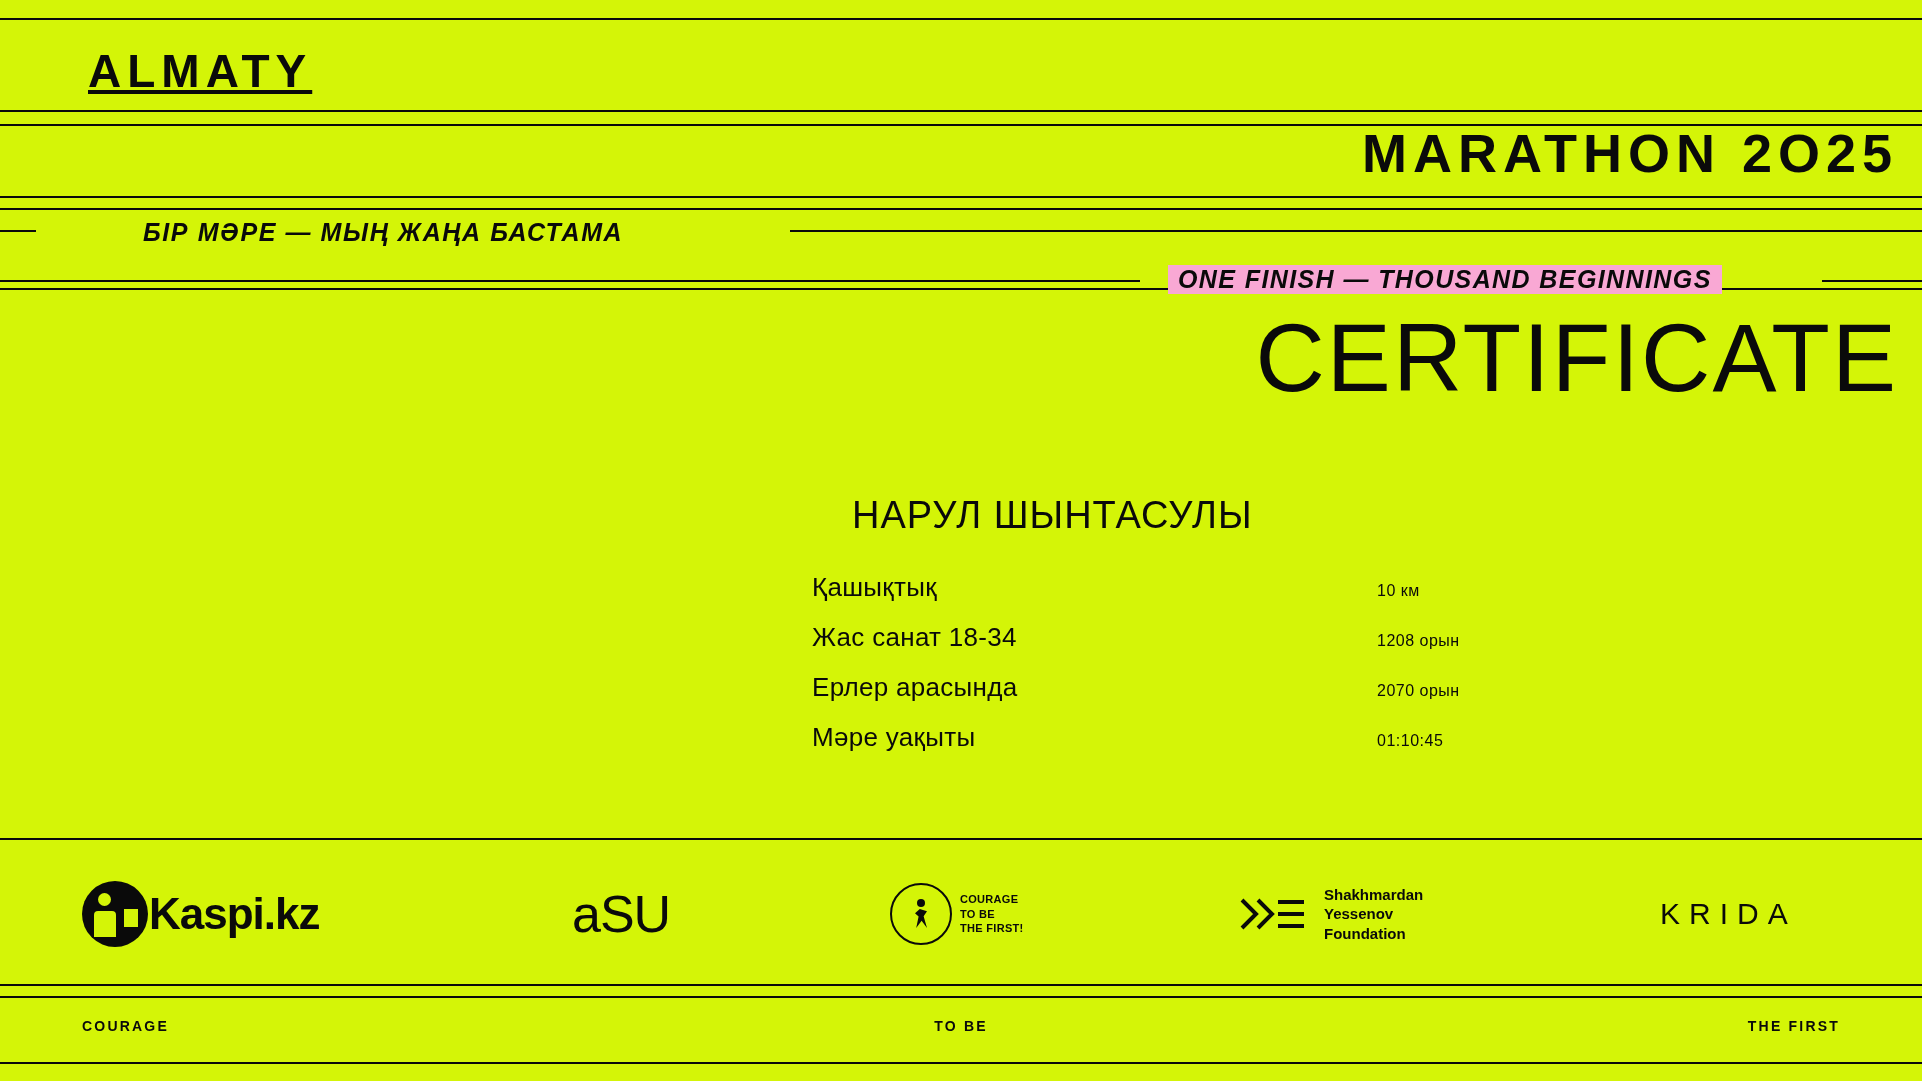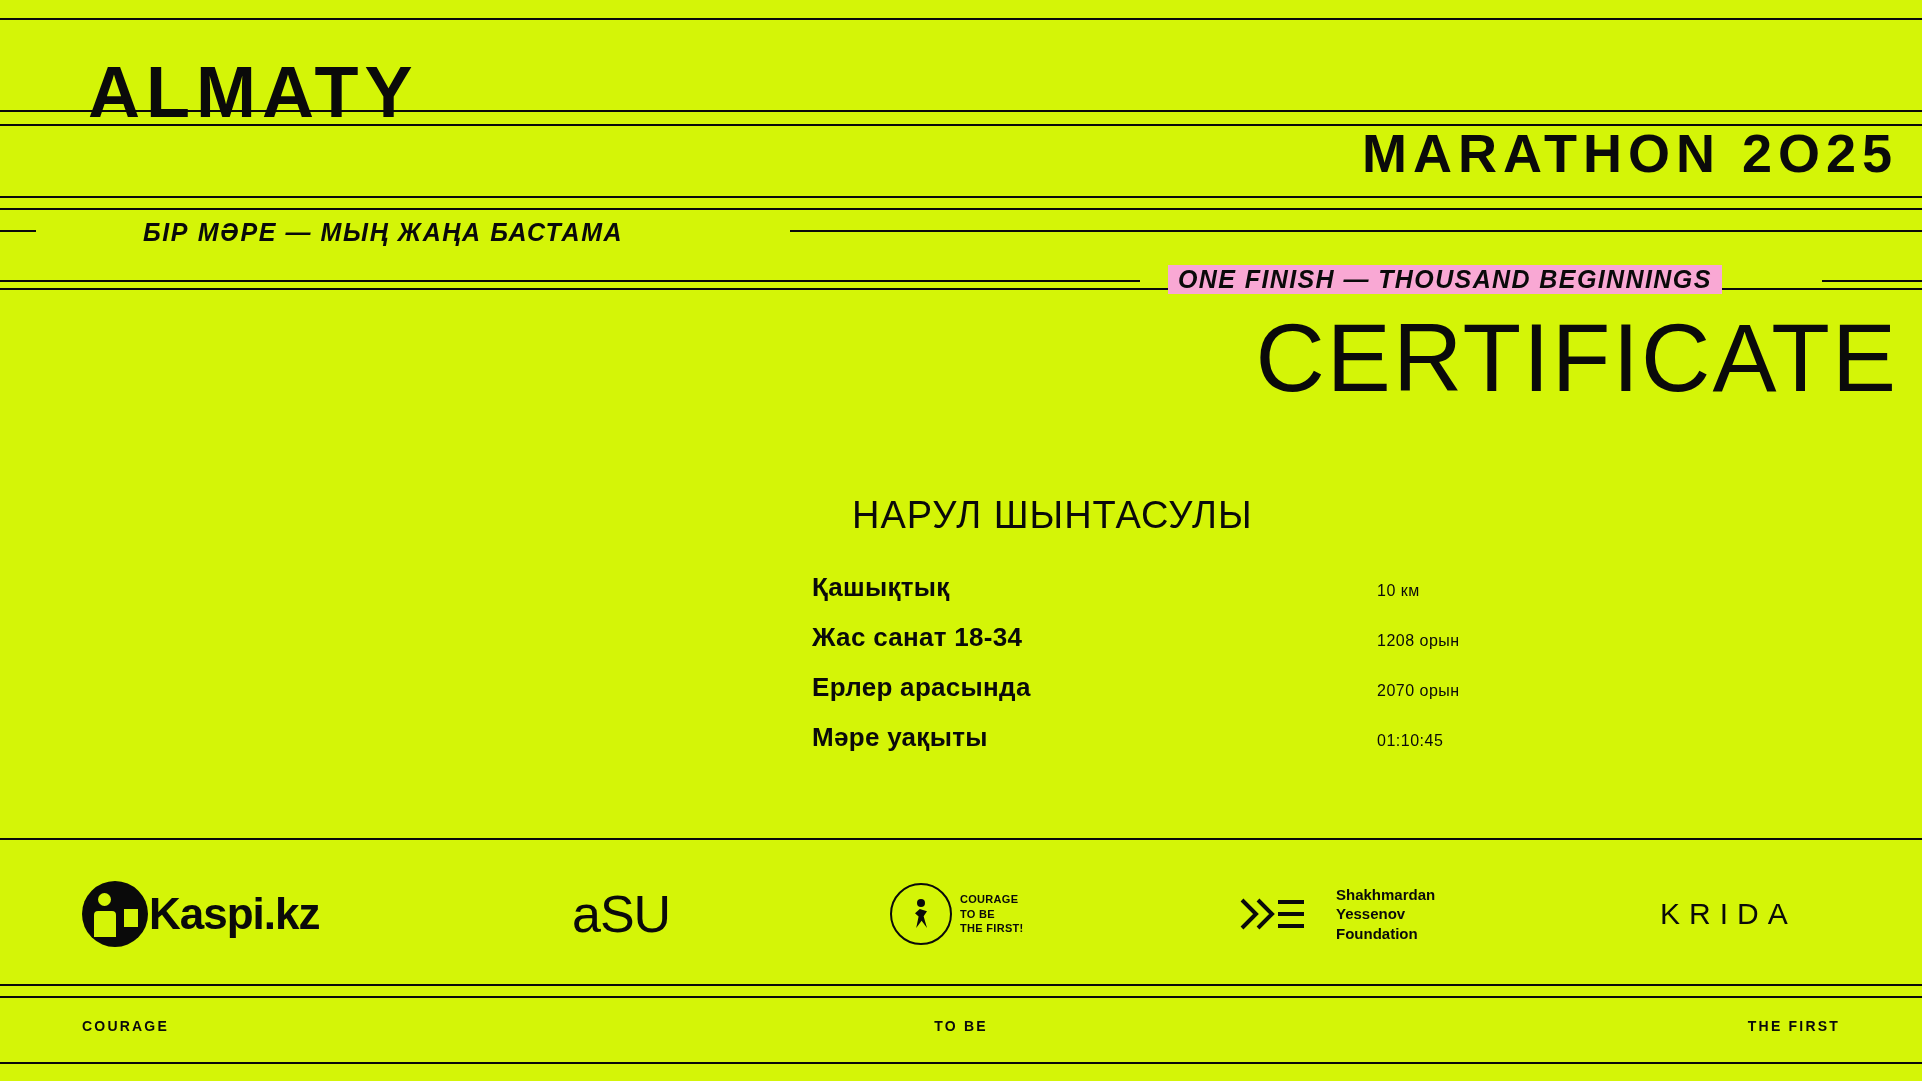--- a/index.html
+++ b/index.html
@@ -41,25 +41,26 @@
   .hr-seg { position: absolute; height: 2px; background: #0a0a0a; }
   .seg-kz-left  { left: 0;    top: 230px; width: 36px; }
   .seg-kz-right { left: 790px; top: 230px; width: 1132px; }
   .seg-en-left  { left: 0;    top: 280px; width: 1140px; }
   .seg-en-right { left: 1822px; top: 280px; width: 100px; }
 
   
   .almaty {
     position: absolute;
     left: 88px;
-    top: 56px;
-    font-size: 72px;
+    top: 48px;
+    font-size: 46px;
     font-weight: 700;
     letter-spacing: 6px;
     line-height: 1;
+    text-decoration: underline;
   }
   .marathon {
     position: absolute;
     right: 24px;
     top: 126px;
     font-size: 54px;
     font-weight: 700;
     letter-spacing: 6px;
     line-height: 1;
   }
@@ -118,21 +119,21 @@
     width: 800px;
   }
   .res-row {
     display: flex;
     align-items: baseline;
     height: 50px;
   }
   .res-label {
     width: 565px;
     font-size: 26px;
-    font-weight: 700;
+    font-weight: 400;
     letter-spacing: 0.3px;
   }
   .res-value {
     font-size: 16px;
     font-weight: 400;
     letter-spacing: 0.5px;
   }
 
   
   .sponsors {
@@ -211,21 +212,21 @@
     background: #0a0a0a;
     clip-path: polygon(40% 0, 100% 12%, 72% 38%, 100% 100%, 55% 62%, 10% 100%, 30% 40%, 0 22%);
   }
   .courage-lines { font-size: 11px; font-weight: 700; line-height: 1.35; letter-spacing: 0.3px; }
 
   .sp-syf {
     position: absolute;
     left: 1238px;
     display: flex;
     align-items: center;
-    gap: 24px;
+    gap: 12px;
   }
   .syf-mark {
     width: 74px; height: 40px;
     position: relative;
   }
   .syf-lines { font-size: 15px; font-weight: 700; line-height: 1.3; }
 
   .sp-krida {
     position: absolute;
     left: 1660px;

